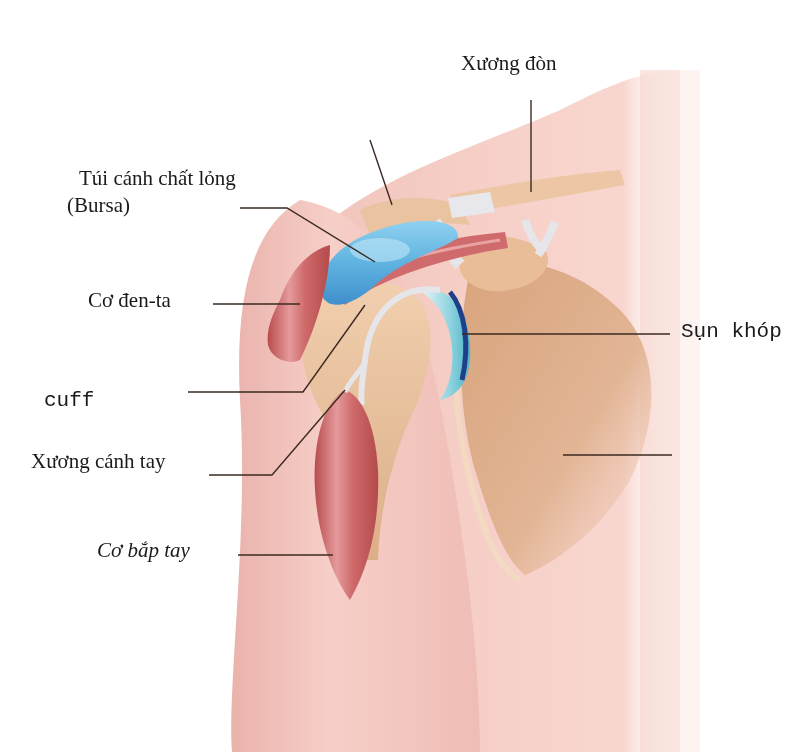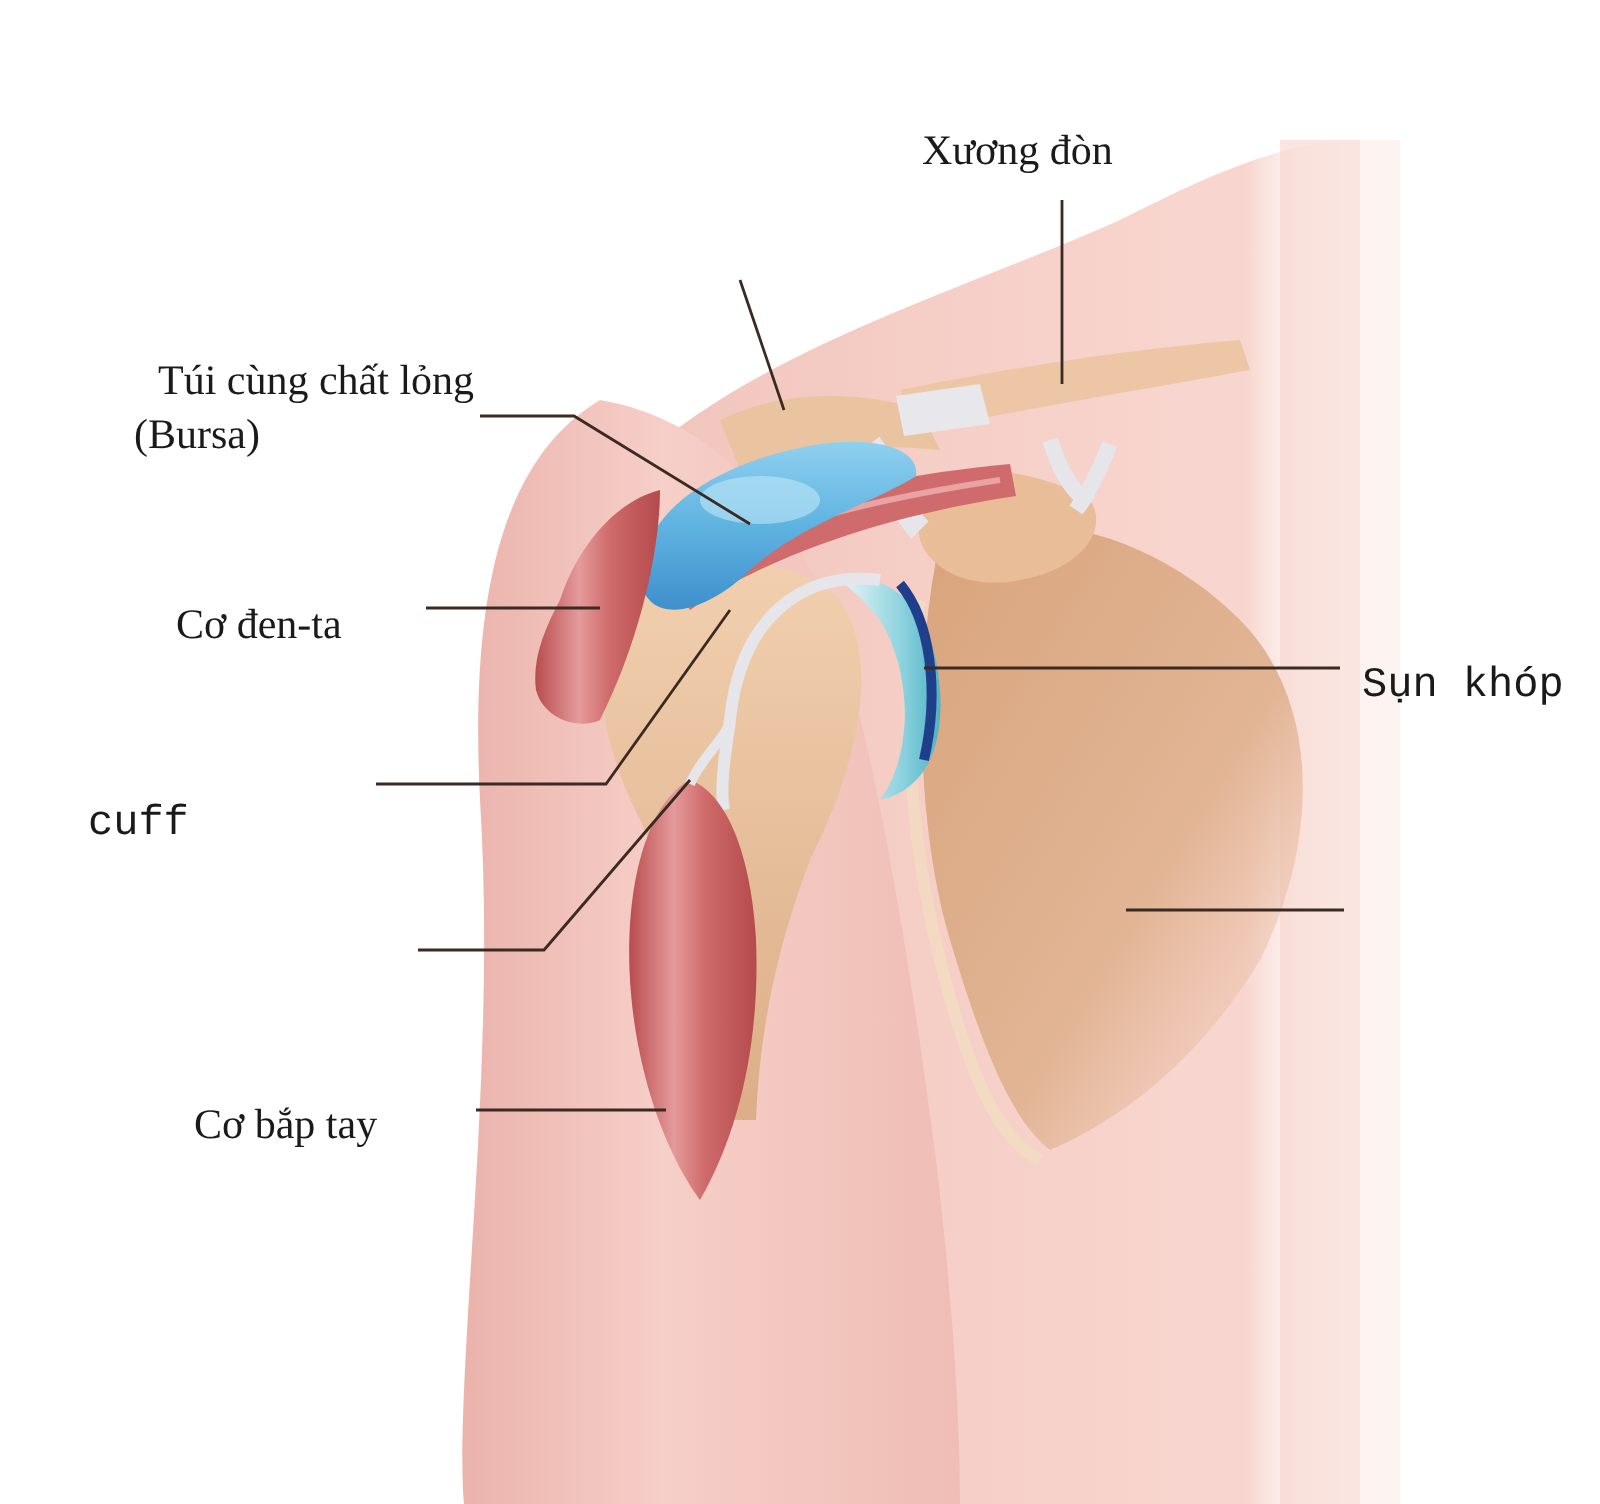--- a/index.html
+++ b/index.html
@@ -6,21 +6,20 @@
   body { width: 800px; height: 752px; overflow: hidden; position: relative; }
   #stage { position: absolute; left: 0; top: 0; width: 800px; height: 752px; }
   svg#art { position: absolute; left: 0; top: 0; }
   .label {
     position: absolute;
     font-family: "Liberation Serif", "DejaVu Serif", serif;
     font-size: 21px;
     line-height: 24px;
     color: #1a1a1a;
     white-space: nowrap;
-    margin-top: 12px;
   }
 </style>
 </head>
 <body>
 
 <div id="stage">
 
   <svg id="art" width="800" height="752" viewBox="0 0 800 752">
     <defs>
       <linearGradient id="skinGrad" x1="0" y1="0" x2="1" y2="0">
@@ -108,20 +107,21 @@
       <line x1="213" y1="304" x2="300" y2="304"></line>
       <polyline points="188,392 303,392 365,305"></polyline>
       <polyline points="209,475 272,475 345,390"></polyline>
       <line x1="238" y1="555" x2="333" y2="555"></line>
       <line x1="462" y1="334" x2="670" y2="334"></line>
       <line x1="563" y1="455" x2="672" y2="455"></line>
     </g>
   </svg>
 
   <div class="label" style="left:461px; top:51px;">Xương đòn</div>
-  <div class="label" style="left:79px; top:166px;">Túi cùng chất lỏng</div>
+  <div class="label" style="left:79px; top:166px;">Túi cánh chất lỏng</div>
   <div class="label" style="left:67px; top:193px;">(Bursa)</div>
   <div class="label" style="left:88px; top:288px;">Cơ đen-ta</div>
   <div class="label" style="left:44px; top:389px;font-family:Liberation Mono, monospace;">cuff</div>
-  <div class="label" style="left:97px; top:538px;">Cơ bắp tay</div>
+  <div class="label" style="left:31px; top:449px;">Xương cánh tay</div>
+  <div class="label" style="left:97px; top:538px;font-style:italic;">Cơ bắp tay</div>
   <div class="label" style="left:681px; top:320px;font-family:Liberation Mono, monospace;">Sụn khóp</div>
 
 </div>
 
 </body></html>

